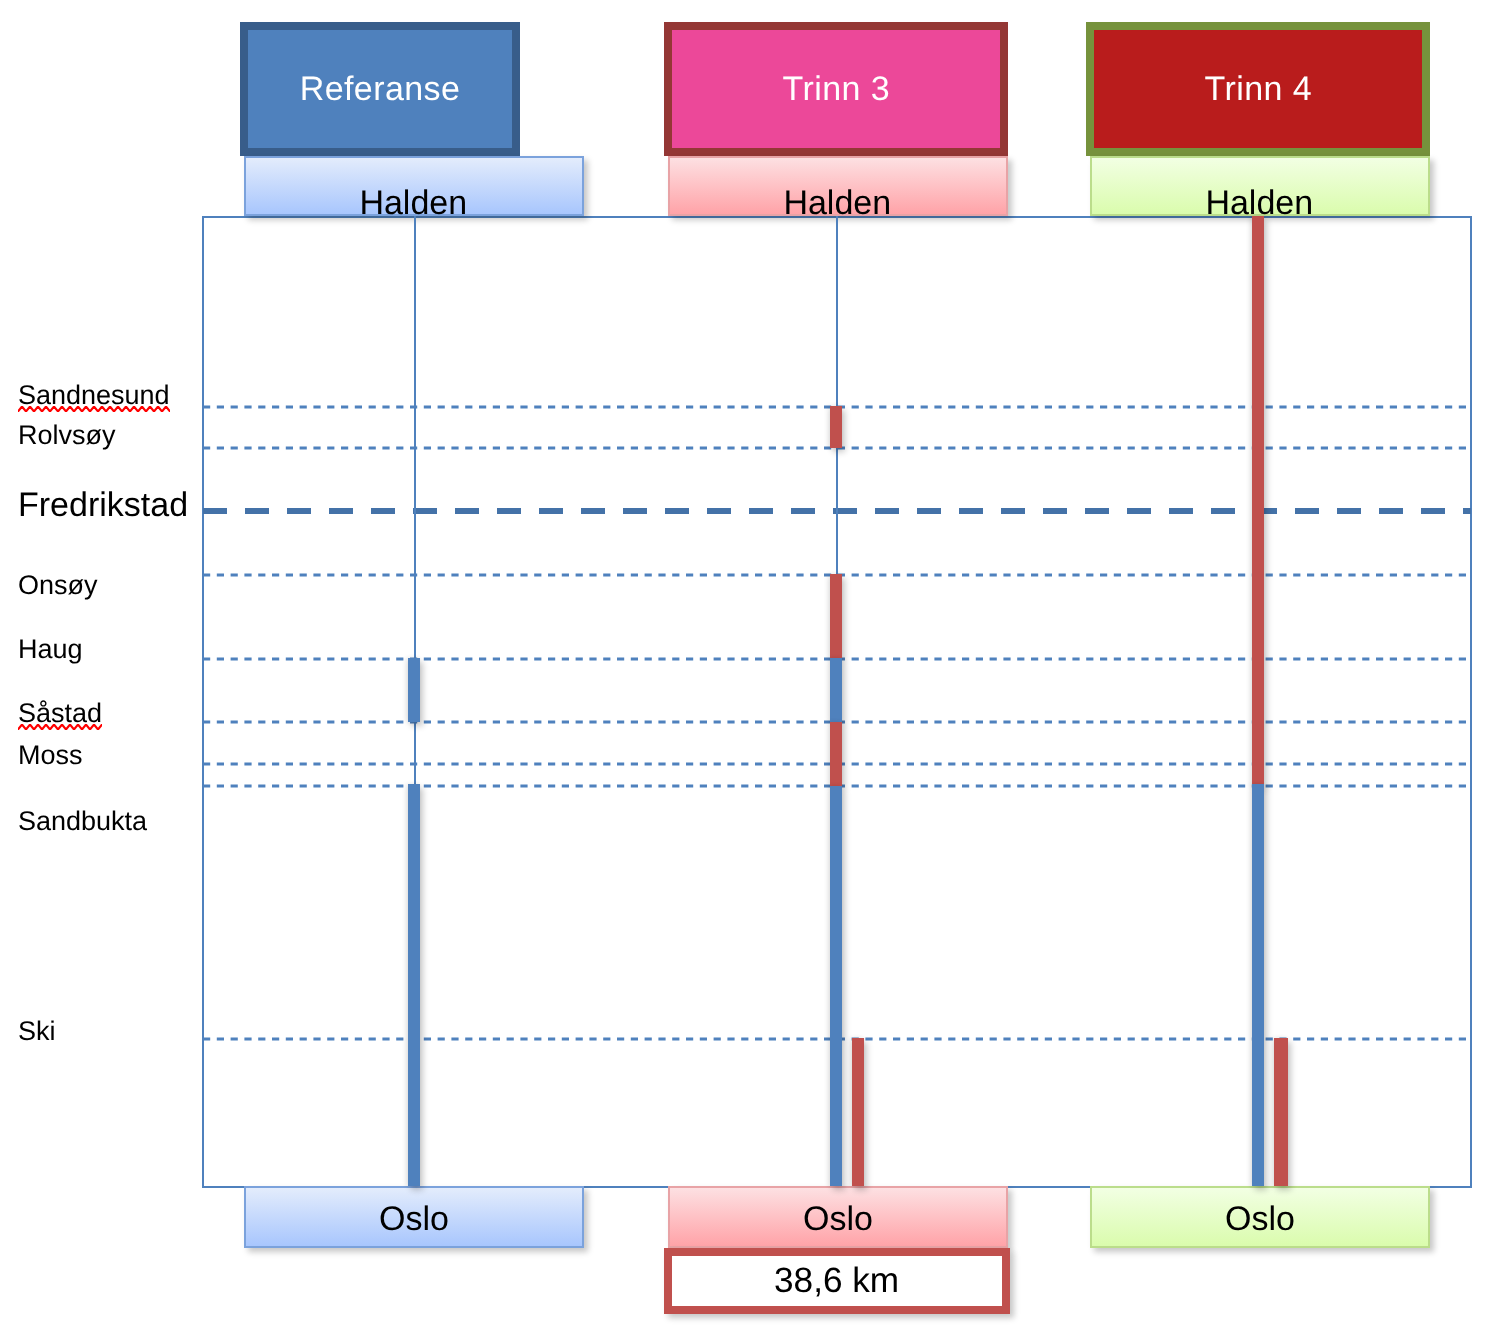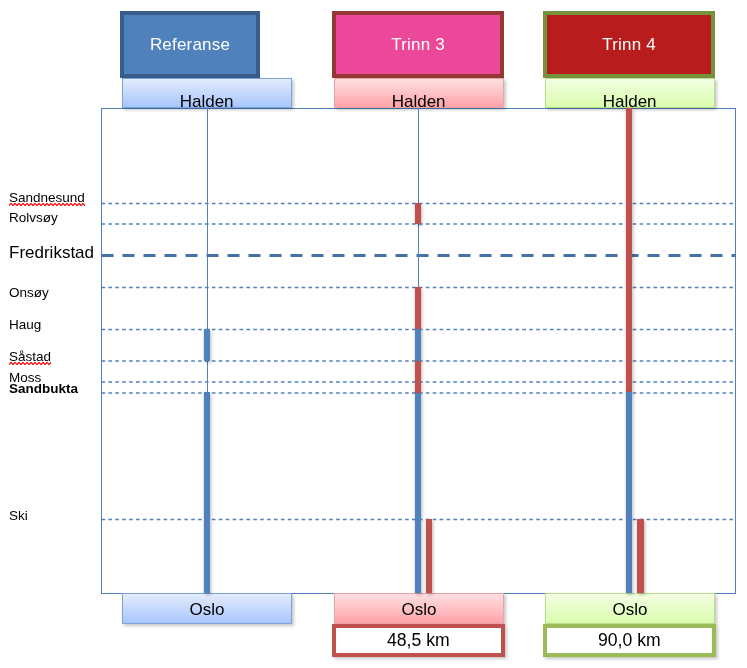--- a/index.html
+++ b/index.html
@@ -93,21 +93,21 @@
   <div class="slabel abs" style="left:9px;top:349.5px;">
     <span class="sq"><span>Såstad</span><span class="sqwrap">
           <svg class="wav" width="120" height="3" viewBox="0 0 120 3">
             <path d="M0 2.7 L2 0.3 L4 2.7 L6 0.3 L8 2.7 L10 0.3 L12 2.7 L14 0.3 L16 2.7 L18 0.3 L20 2.7 L22 0.3 L24 2.7 L26 0.3 L28 2.7 L30 0.3 L32 2.7 L34 0.3 L36 2.7 L38 0.3 L40 2.7 L42 0.3 L44 2.7 L46 0.3 L48 2.7 L50 0.3 L52 2.7 L54 0.3 L56 2.7 L58 0.3 L60 2.7 L62 0.3 L64 2.7 L66 0.3 L68 2.7 L70 0.3 L72 2.7 L74 0.3 L76 2.7 L78 0.3 L80 2.7 L82 0.3 L84 2.7 L86 0.3 L88 2.7 L90 0.3 L92 2.7 L94 0.3 L96 2.7 L98 0.3 L100 2.7 L102 0.3 L104 2.7 L106 0.3 L108 2.7 L110 0.3 L112 2.7 L114 0.3 L116 2.7 L118 0.3 L120 2.7" stroke="#FF0000" stroke-width="1.1" stroke-linecap="square" fill="none"></path>
           </svg>
         </span></span>
   </div>
   <div class="slabel abs" style="left:9px;top:370.7px;">
     <span>Moss</span>
   </div>
-  <div class="slabel abs" style="left:9px;top:382px;font-weight:bold;">
+  <div class="slabel abs" style="left:9px;top:404px;">
     <span>Sandbukta</span>
   </div>
   <div class="slabel abs" style="left:9px;top:509px;">
     <span>Ski</span>
   </div>
 
   <div class="colhead blue abs" style="left:120px;top:10.8px;width:140px;height:67.2px;">
     <span>Referanse</span>
   </div>
   <div class="citybox top blue abs shadow" style="left:121.5px;top:78px;width:170.3px;height:30px;">
@@ -130,32 +130,29 @@
   <div class="bar r abs" style="left:414.8px;top:203px;width:6.6px;height:21px;"></div>
   <div class="bar r abs" style="left:414.8px;top:287px;width:6.6px;height:42px;"></div>
   <div class="bar b abs" style="left:414.8px;top:329px;width:6.6px;height:32px;"></div>
   <div class="bar r abs" style="left:414.8px;top:361px;width:6.6px;height:32px;"></div>
   <div class="bar b abs" style="left:414.8px;top:393px;width:6.6px;height:200px;"></div>
   <div class="bar r abs" style="left:425.5px;top:519px;width:6.5px;height:74px;"></div>
   <div class="citybox bottom red abs shadow" style="left:334px;top:593px;width:170px;height:31px;">
     <span>Oslo</span>
   </div>
   <div class="kmbox red abs shadow" style="left:332px;top:623.6px;width:172.6px;height:33.6px;">
-    <span>48,5 km</span>
+    <span>38,6 km</span>
   </div>
 
   <div class="colhead green abs" style="left:543px;top:10.8px;width:172.3px;height:67.2px;">
     <span>Trinn 4</span>
   </div>
   <div class="citybox top green abs shadow" style="left:544.5px;top:78px;width:170.3px;height:30px;">
     <span>Halden</span>
   </div>
   <div class="bar r abs" style="left:625.8px;top:108px;width:6.5px;height:285px;"></div>
   <div class="bar b abs" style="left:625.8px;top:392px;width:6.5px;height:201px;"></div>
   <div class="bar r abs" style="left:637px;top:519px;width:6.8px;height:74px;"></div>
   <div class="citybox bottom green abs shadow" style="left:545px;top:593px;width:170px;height:31px;">
     <span>Oslo</span>
   </div>
-  <div class="kmbox green abs shadow" style="left:543px;top:623.6px;width:172.6px;height:33.6px;">
-    <span>90,0 km</span>
-  </div>
 
 </div>
 
 </body></html>

